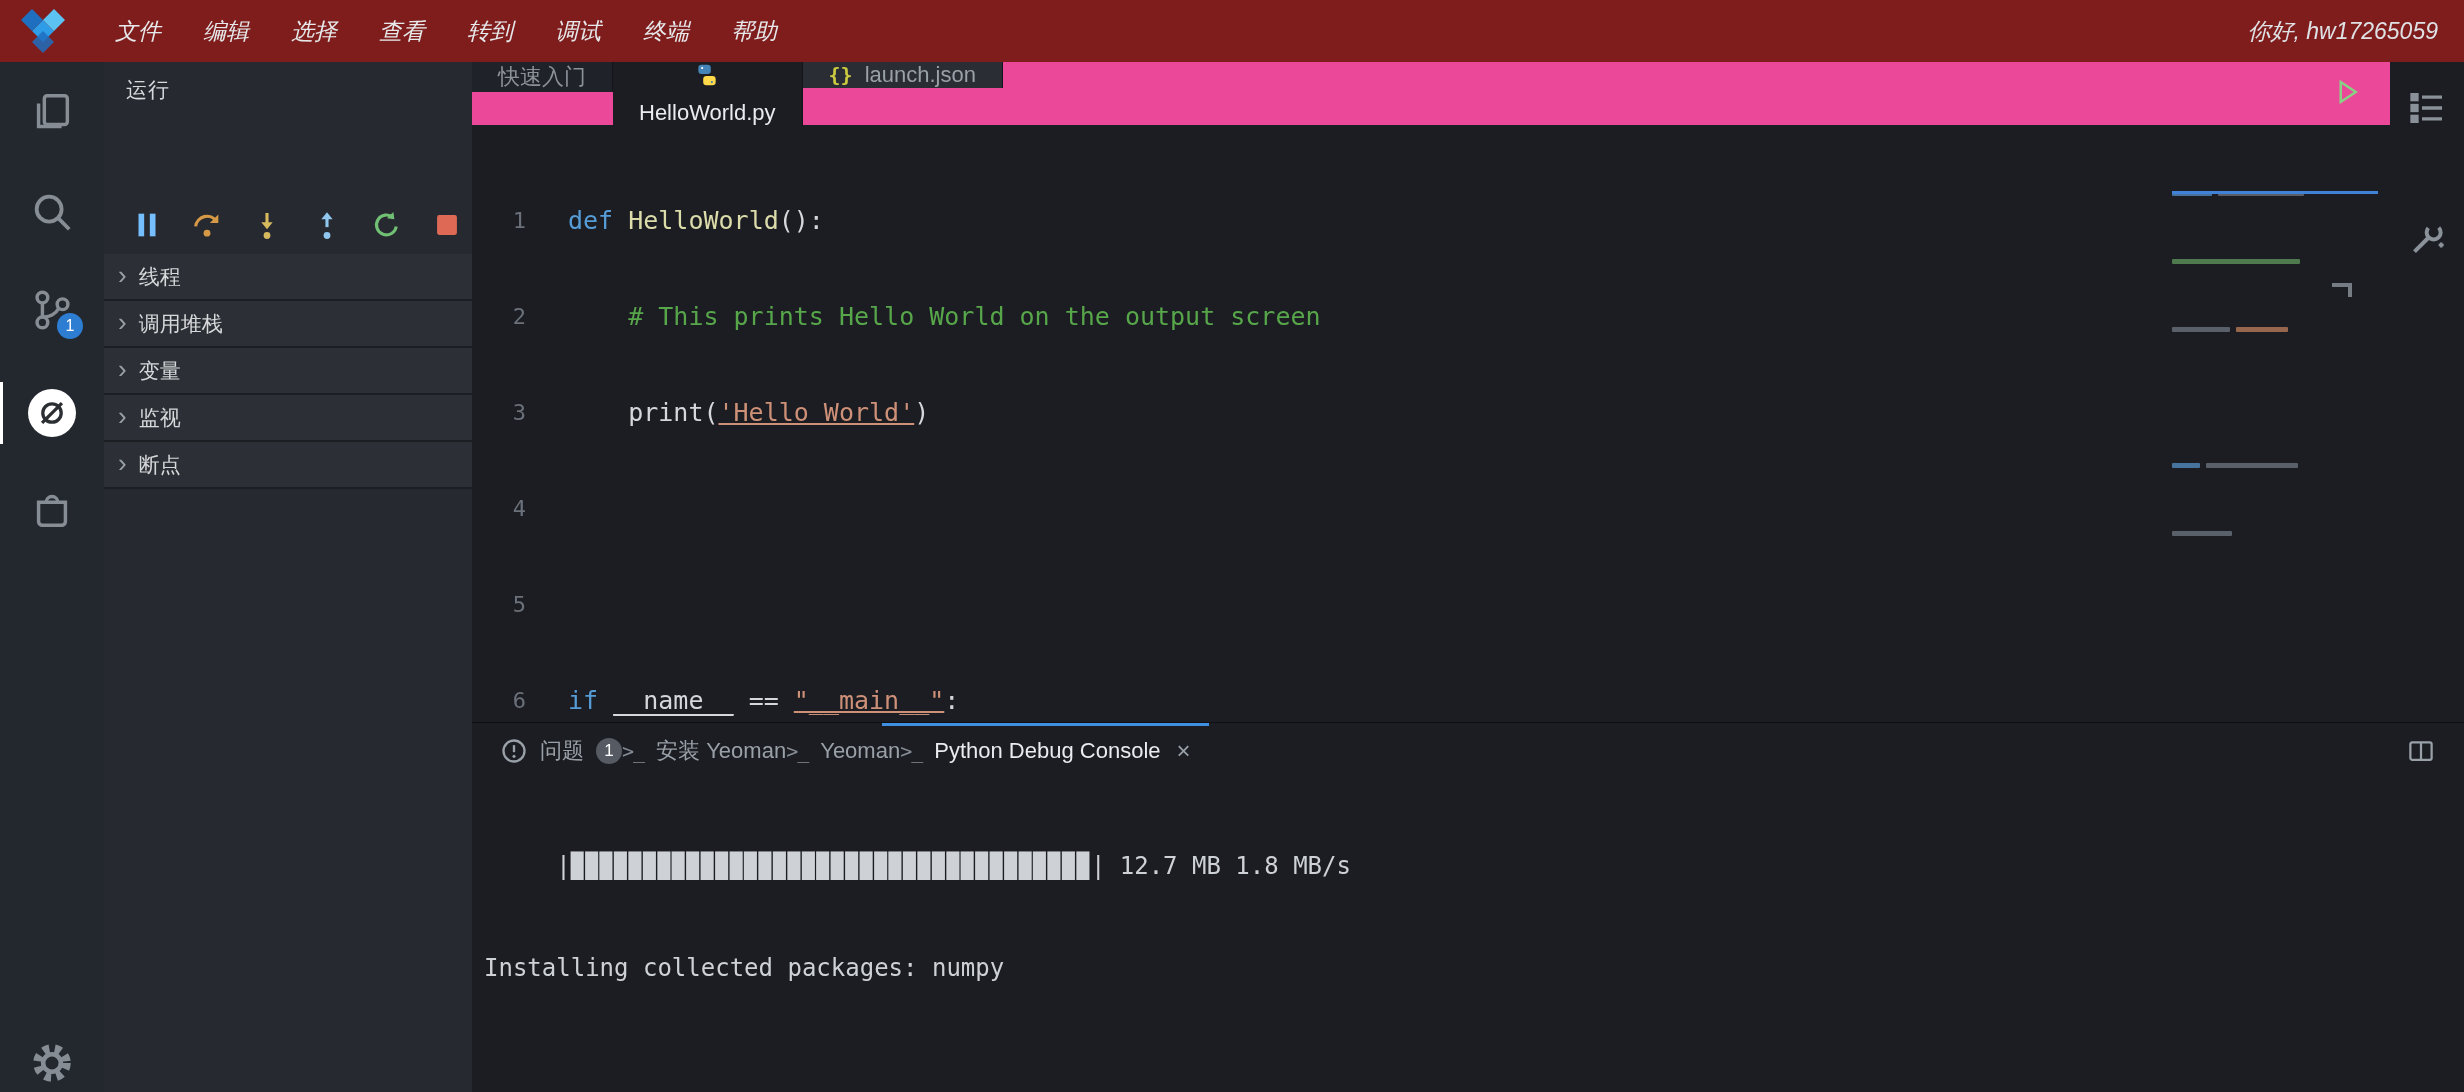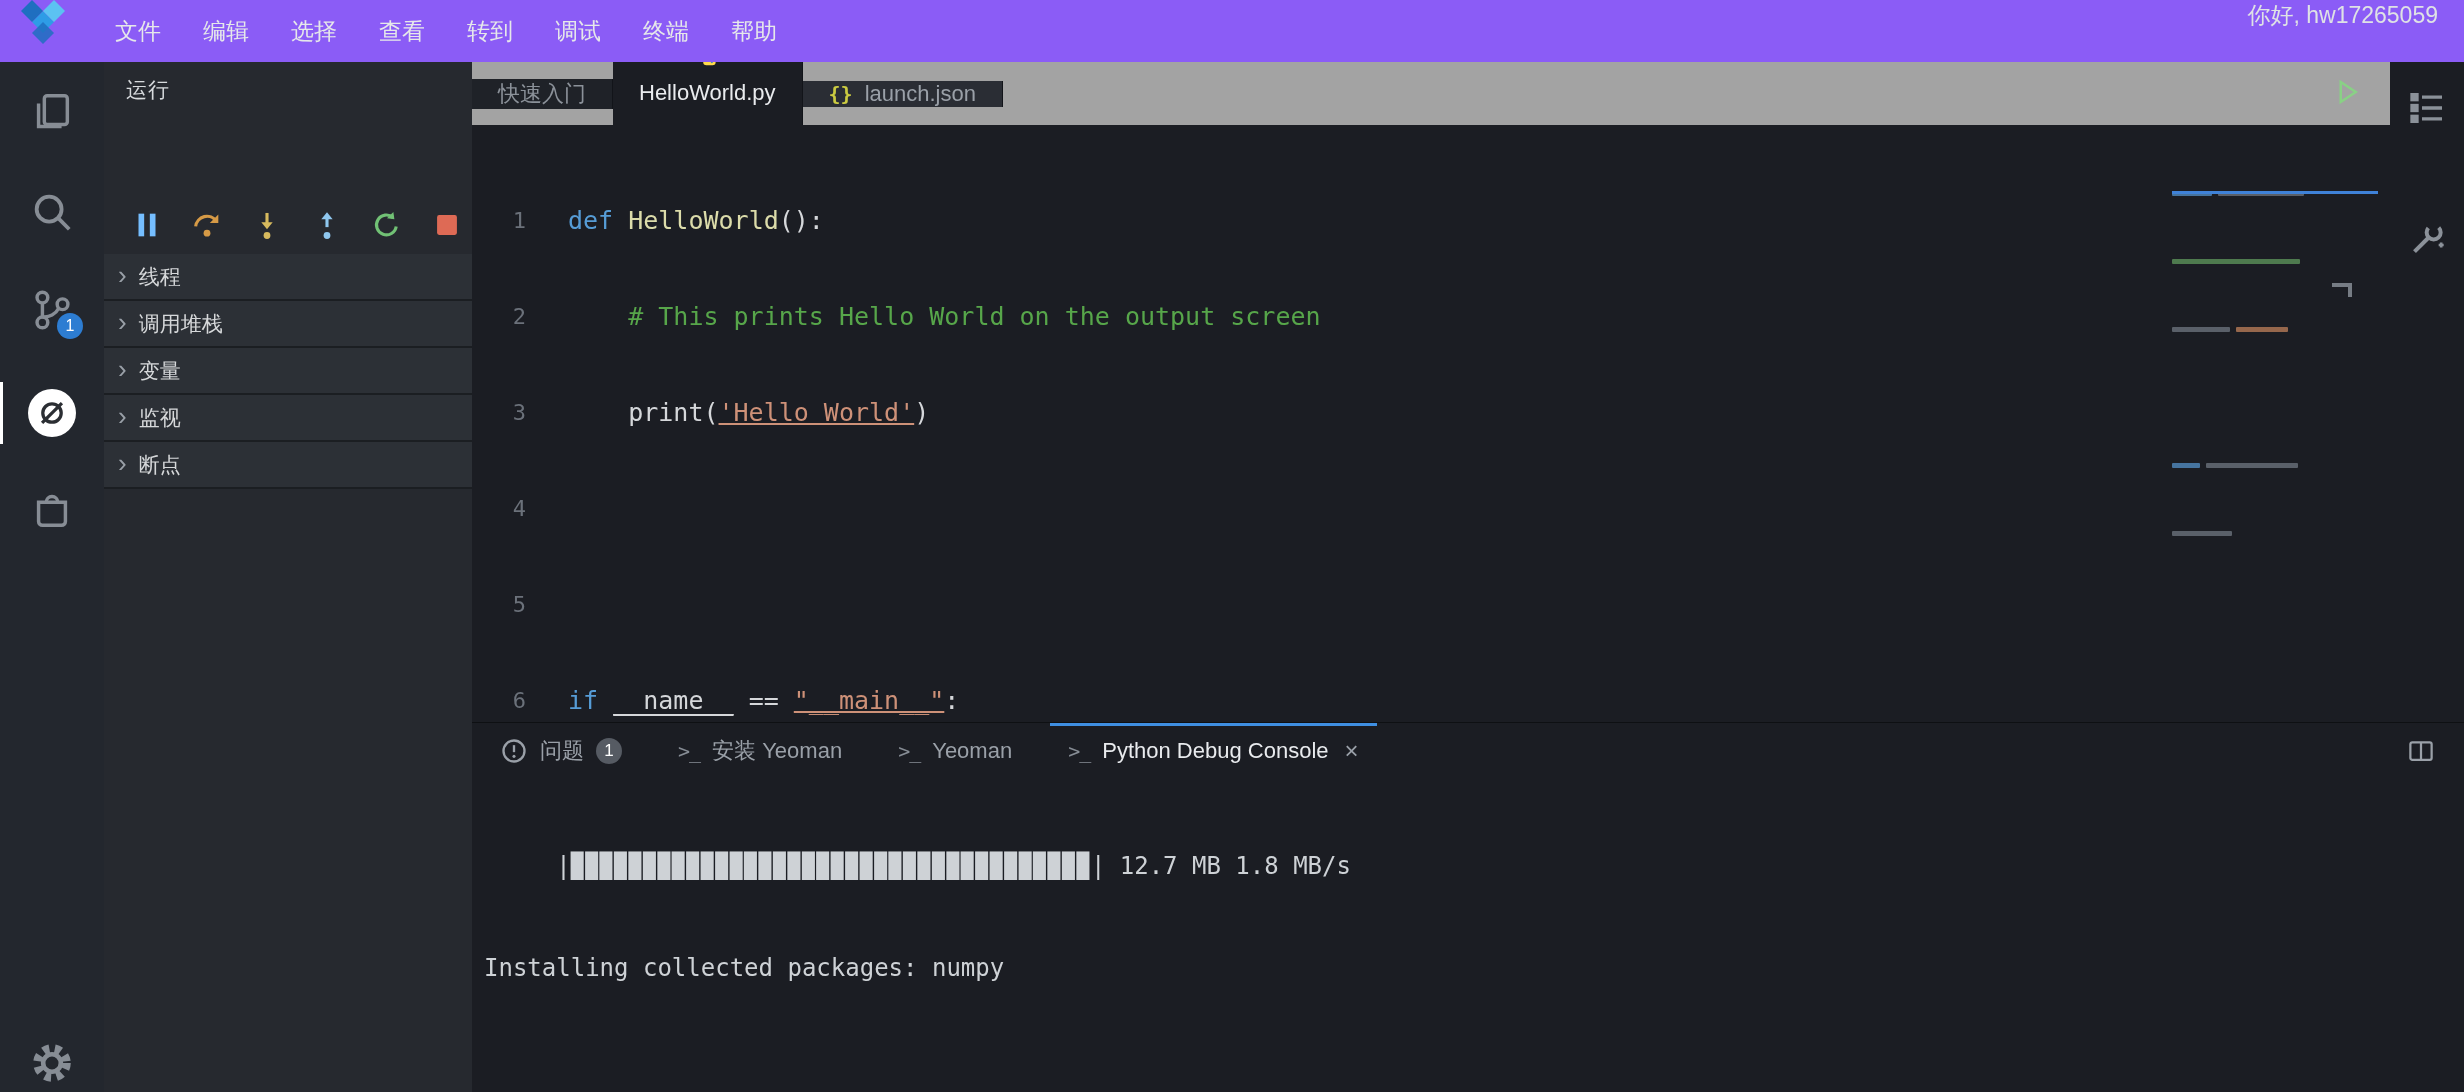--- a/index.html
+++ b/index.html
@@ -1,22 +1,22 @@
 <!DOCTYPE html>
 <html><head>
 <meta charset="utf-8">
 <style>
   * { box-sizing: border-box; margin: 0; padding: 0; }
   html,body { width:2464px; height:1092px; background:#1b1d23; overflow:hidden;
               font-family:"Liberation Sans","DejaVu Sans",sans-serif; }
   .mono { font-family:"DejaVu Sans Mono","Liberation Mono",monospace; }
 
   
-  .menubar { position:absolute; top:0; left:0; right:0; height:62px; background:#8b5cf6;
-             display:flex; color:#e6e8ea; z-index:5; }
+  .menubar { position:absolute; top:0; left:0; right:0; height:62px; background:#7f1d1d;
+             display:flex; align-items:center; color:#e6e8ea; z-index:5;font-style:italic; }
   .logo { width:50px; height:44px; margin-left:18px; flex:none; }
   .menus { display:flex; margin-left:26px; }
   .menu-item { padding:0 21px; font-size:23px; line-height:62px; cursor:default; }
   .greeting { margin-left:auto; margin-right:26px; font-size:23px; color:#dfe2e5; }
 
   
   .activitybar { position:absolute; top:62px; left:0; bottom:0; width:104px; background:#23272e; }
   .act-item { position:absolute; left:29px; width:46px; height:46px; color:#878d95; }
   .act-item svg { width:100%; height:100%; }
   .act-indicator { position:absolute; left:0; top:320px; width:3px; height:62px; background:#ffffff; }
@@ -39,22 +39,22 @@
   .debug-toolbar { position:absolute; top:146px; left:26px; display:flex; align-items:center; gap:26px; }
   .dbg-btn svg { width:34px; height:34px; }
   .c-pause { color:#75beff; } .c-over { color:#d69a46; } .c-into { color:#d7ba5e; }
   .c-out  { color:#8fc7ef; } .c-restart { color:#71c175; } .c-stop { color:#de6a55; }
   .sections { position:absolute; top:192px; left:0; right:0; }
   .section-row { height:47px; background:#2c3036; border-bottom:2px solid #1b1e22; display:flex;
                  align-items:center; padding-left:14px; color:#d6d8da; font-size:21px; }
   .chevron { color:#9aa0a8; font-size:26px; margin-right:12px; line-height:1; transform:translateY(-2px); }
 
   
-  .tabbar { position:absolute; top:62px; left:472px; right:74px; height:63px; background:#a3a3a3;
-            display:flex; align-items:center; }
+  .tabbar { position:absolute; top:62px; left:472px; right:74px; height:63px; background:#ec4899;
+            display:flex; align-items:flex-start; }
   .tab { display:flex; align-items:center; gap:12px; padding:0 26px; font-size:22px;
          border-right:1px solid #121419; }
   .tab-1 { background:#1f2228; color:#8b9199; }
   .tab-2 { background:#1b1d23; color:#e9ebee;flex-direction:column; }
   .tab-3 { background:#2a2d34; color:#9aa0a8; }
   .tab .close { color:#9aa0a8; font-size:24px; margin-left:6px; }
   .pyicon { width:26px; height:26px; flex:none; }
   .jsonicon { color:#cbcb41; font-weight:bold; font-size:20px; font-family:"DejaVu Sans Mono",monospace; }
   .tab-run { margin-left:auto; margin-right:28px; align-self:center; }
   .tab-run svg { width:30px; height:30px; color:#89d185; }
@@ -80,21 +80,21 @@
                border-top:4px solid #767c84; border-right:4px solid #767c84; }
 
   
   .right-rail { position:absolute; top:62px; right:0; width:74px; bottom:370px; background:#1b1d23; }
   .rail-icon { position:absolute; left:17px; width:40px; height:40px; color:#8b9199; }
   .rail-icon svg { width:100%; height:100%; }
 
   
   .panel { position:absolute; left:472px; right:0; bottom:0; height:370px; background:#1b1d23;
            border-top:1px solid #0e1013; }
-  .panel-tabs { height:56px; display:flex; align-items:center; padding-left:28px; gap:56px; position:relative; }
+  .panel-tabs { height:56px; display:flex; align-items:center; padding-left:28px; position:relative; }
   .ptab { display:flex; align-items:center; gap:12px; height:56px; color:#9aa0a8; font-size:22px; position:relative; }
   .ptab.active { color:#e9ebee; }
   .ptab.active::before { content:""; position:absolute; top:0; left:-18px; right:-18px; height:3px; background:#3f8fe2; }
   .ptab svg { width:28px; height:28px; }
   .ptab .term-glyph { font-family:"DejaVu Sans Mono",monospace; font-size:20px; letter-spacing:-1px; color:#868c94; }
   .ptab .badge { background:#565b63; color:#fff; min-width:26px; height:26px; border-radius:13px;
                  font-size:17px; line-height:26px; text-align:center; }
   .ptab .close { color:#9aa0a8; font-size:24px; margin-left:4px; }
   .split-btn { position:absolute; right:28px; top:13px; width:30px; height:30px; color:#9aa0a8; }
   .split-btn svg { width:100%; height:100%; }

